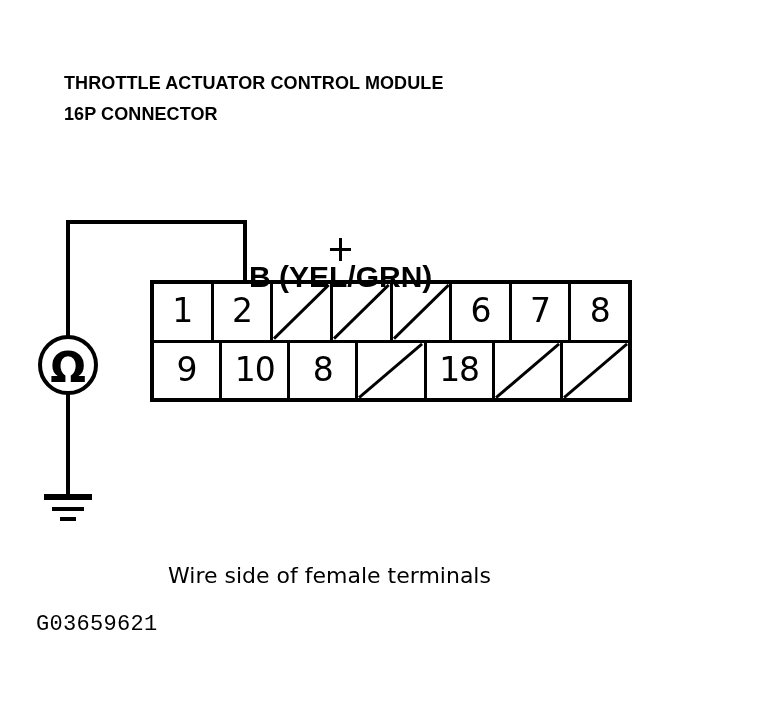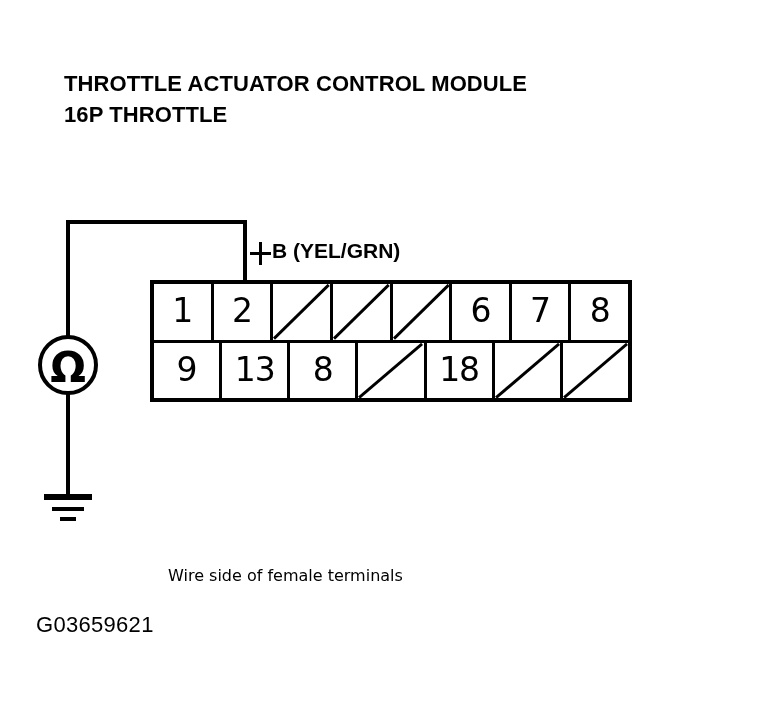--- a/index.html
+++ b/index.html
@@ -19,21 +19,21 @@
 
   
   #title-block {
     position: absolute;
     left: 64px;
     top: 68px;
     width: 700px;
   }
   .title-line {
     font-weight: bold;
-    font-size: 22px;
+    font-size: 18px;
     line-height: 31px;
     letter-spacing: 0.1px;
     white-space: nowrap;
     color: #000;
   }
 
   
   #circuit-svg {
     position: absolute;
     left: 0;
@@ -42,25 +42,26 @@
     height: 713px;
     pointer-events: none;
   }
 
   
   #plusb-label {
     position: absolute;
     left: 249px;
     top: 236px;
     font-weight: bold;
-    font-size: 21px;
+    font-size: 30px;
     line-height: 30px;
     white-space: nowrap;
     display: flex;
-    align-items: flex-end;
+    align-items: center;
+    flex-direction: column;
   }
   #plusb-label .plus-glyph {
     display: inline-block;
     position: relative;
     width: 22px;
     height: 26px;
     margin-right: 1px;
   }
   #plusb-label .plus-glyph::before,
   #plusb-label .plus-glyph::after {
@@ -132,47 +133,47 @@
     width: 100%;
     height: 100%;
   }
 
   
   #caption-wire-side {
     position: absolute;
     left: 168px;
     top: 561px;
     font-family: "DejaVu Sans", sans-serif;
-    font-size: 16px;
+    font-size: 22px;
     line-height: 30px;
     font-weight: 400;
     white-space: nowrap;
     color: #000;
   }
   #figure-id {
     position: absolute;
     left: 36px;
     top: 612px;
-    font-family: Liberation Sans, sans-serif;
+    font-family: Liberation Mono, monospace;
     font-size: 22px;
     line-height: 26px;
     font-weight: 400;
     letter-spacing: 0.3px;
     white-space: nowrap;
     color: #000;
   }
 </style>
 </head>
 <body>
 
 <div id="page">
 
   <div id="title-block">
     <div class="title-line">THROTTLE ACTUATOR CONTROL MODULE</div>
-    <div class="title-line">16P THROTTLE</div>
+    <div class="title-line">16P CONNECTOR</div>
   </div>
 
   <svg id="circuit-svg" viewBox="0 0 784 713">
 
     <polyline points="68,337 68,222 245,222 245,281" fill="none" stroke="#000" stroke-width="4"></polyline>
 
     <circle cx="68" cy="365" r="28" fill="#ffffff" stroke="#000" stroke-width="4"></circle>
 
     <text x="68" y="382" text-anchor="middle" font-family="DejaVu Sans, sans-serif" font-size="42" font-weight="bold" fill="#000">Ω</text>
 
@@ -223,21 +224,21 @@
       <div class="pin-cell">
         <span class="pin-label">8</span>
       </div>
     </div>
 
     <div class="grid-row row-bottom">
       <div class="pin-cell">
         <span class="pin-label">9</span>
       </div>
       <div class="pin-cell">
-        <span class="pin-label">13</span>
+        <span class="pin-label">10</span>
       </div>
       <div class="pin-cell">
         <span class="pin-label">8</span>
       </div>
       <div class="pin-cell is-empty">
         <svg class="slash" viewBox="0 0 60 59" preserveAspectRatio="none">
           <line x1="1" y1="58" x2="59" y2="1" stroke="#000" stroke-width="3" vector-effect="non-scaling-stroke"></line>
         </svg>
       </div>
       <div class="pin-cell">

